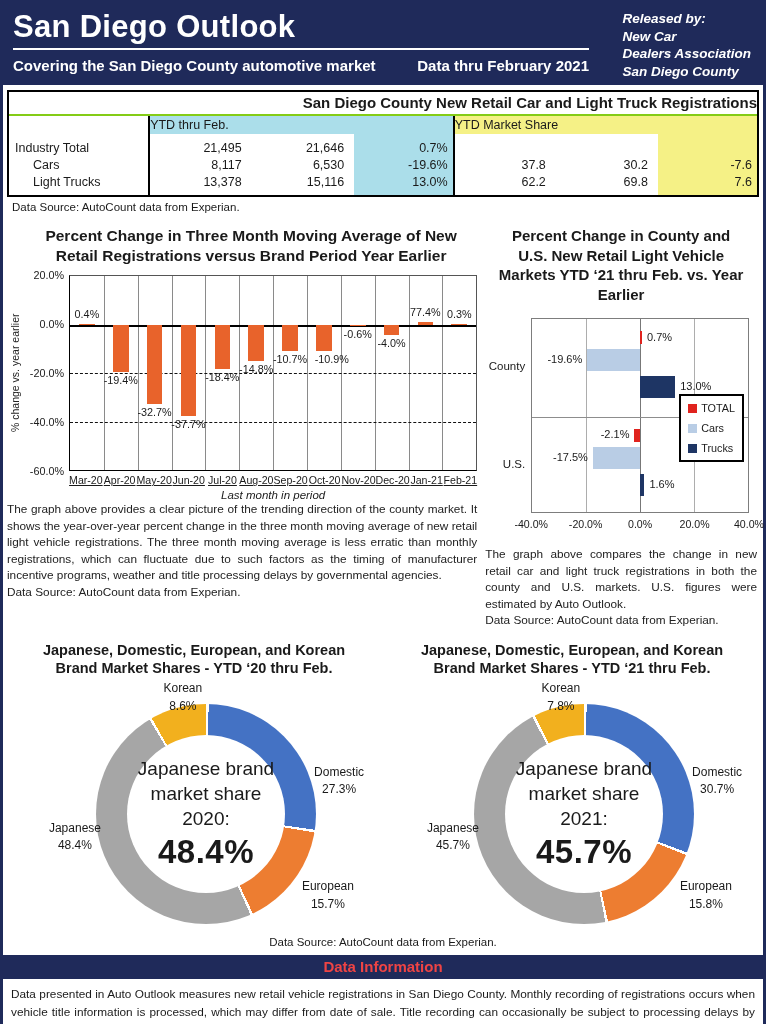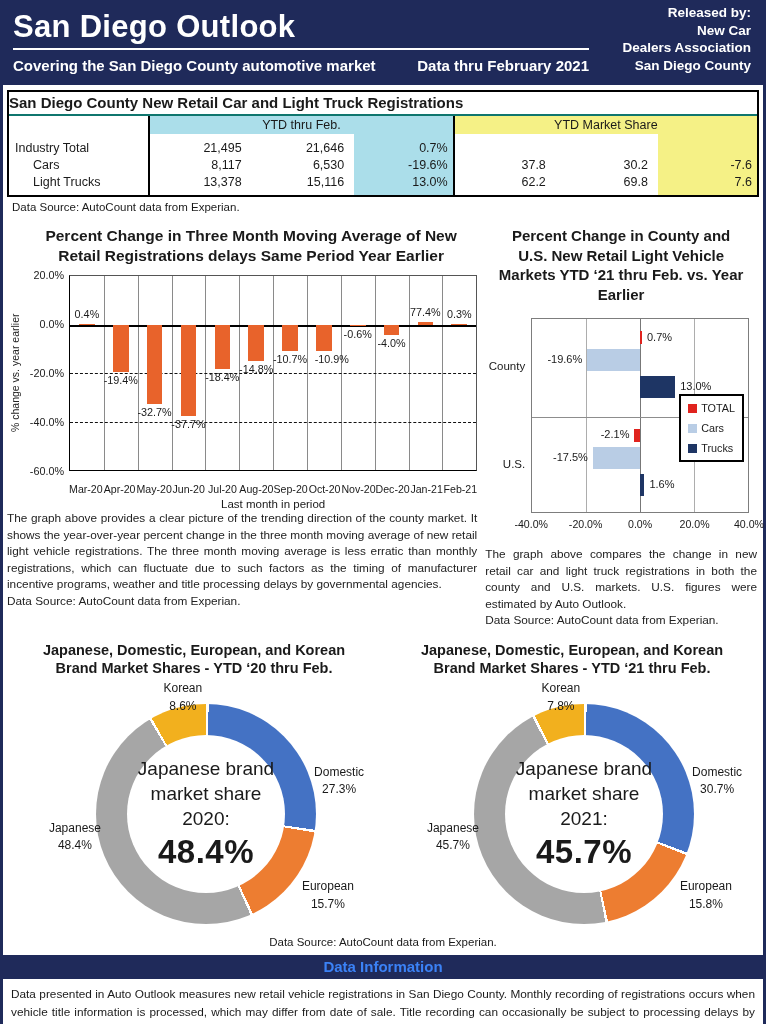--- a/index.html
+++ b/index.html
@@ -6,32 +6,32 @@
   html,body { background:#e8e8e8; }
   body { font-family: "Liberation Sans", sans-serif; color:#1a1a1a; }
   .page { width:766px; min-height:1024px; margin:0 auto; background:#fff;
           border:3px solid #1f2a5a; position:relative; }
 
   
   .masthead { background:#1f2a5a; color:#fff; height:82px; position:relative; padding:6px 12px 6px 10px; }
   .masthead h1 { font-size:31px; font-weight:bold; letter-spacing:.3px; }
   .mast-rule { height:2px; background:#fff; width:576px; margin:3px 0 7px; }
   .mast-row { width:576px; display:flex; justify-content:space-between; font-weight:bold; font-size:15px; }
-  .released { position:absolute; top:1px; right:12px; text-align:right; 
+  .released { position:absolute; top:7px; right:12px; text-align:left; font-style:italic;
               font-weight:bold; font-size:13.5px; line-height:1.3; }
 
   
   .table-box { margin:5px 4px 0; border:2px solid #000; }
-  .table-title { text-align:left; font-weight:bold; font-size:15px; padding:2px 0 3px; border-bottom:2px solid #0f766e; }
+  .table-title { text-align:right; font-weight:bold; font-size:15px; padding:2px 0 3px; border-bottom:2px solid #84cc16; }
   table { width:100%; border-collapse:collapse; font-size:12.5px; }
   col.c-label{width:142px;} col.c-n{width:104px;} col.c-pc{width:101px;}
   th { font-weight:normal; }
   .bg-cyan { background:#abdeea; }
   .bg-yellow { background:#f5f186; }
-  .grp { text-align:center; padding:2px 0; }
+  .grp { text-align:left; padding:2px 0; }
   .sub th { padding:2px 6px 3px; }
   .sub .num { text-align:right; padding-right:10px; }
   .sub .chg { text-align:right; padding-right:5px; }
   .b-left { border-left:2px solid #000; }
   .hline { border-bottom:2px solid #000; }
   tbody td { text-align:right; padding:1.5px 10px 1.5px 0; }
   tbody td.chg { padding-right:5px; }
   tbody td.rowlab { text-align:left; padding-left:6px; }
   tbody td.rowlab.ind { padding-left:24px; }
   tr.spacer td { padding:0; height:5px; }
@@ -50,23 +50,23 @@
   .c1-yaxis { width:46px; position:relative; height:196px; }
   .c1-ytick { position:absolute; right:5px; transform:translateY(-50%); font-size:10.8px; white-space:nowrap; }
   .c1-main { flex:1; }
   .c1-plot { position:relative; height:196px; border-left:1.5px solid #000; border-right:1px solid #555;
              border-top:1px solid #555; border-bottom:1.5px solid #000; }
   .c1-sep { position:absolute; top:0; bottom:0; width:1px; background:#8a8a8a; }
   .c1-dash { position:absolute; left:0; right:0; border-top:1.5px dashed #111; }
   .c1-zero { position:absolute; left:0; right:0; border-top:2px solid #000; }
   .c1-bar { position:absolute; }
   .c1-val { position:absolute; transform:translateX(-50%); font-size:10.8px; white-space:nowrap; }
-  .c1-xticks { display:flex; margin-top:12px; }
+  .c1-xticks { display:flex; margin-top:3px;text-decoration:underline; }
   .c1-xtick { flex:1; text-align:center; font-size:10.6px; white-space:nowrap; }
-  .c1-xtitle { text-align:center; font-size:11.5px; margin-top:3px; }
+  .c1-xtitle { text-align:center; font-size:11.5px; margin-top:3px;font-style:italic; }
   .note { font-size:11.8px; line-height:1.4; text-align:justify; color:#222; }
   .note-src { font-size:11.8px; line-height:1.4; color:#222; }
 
   .chart2 { position:relative; height:226px; margin:2px 0 4px; }
   .c2-plot { position:absolute; left:46px; top:2px; right:8px; height:195px; border:1px solid #7d7d7d; }
   .c2-grid { position:absolute; top:0; bottom:0; width:1px; background:#adadad; }
   .c2-rowdiv { position:absolute; left:0; right:0; height:1px; background:#8d8d8d; }
   .c2-bar { position:absolute; }
   .c2-val { position:absolute; font-size:11px; white-space:nowrap; }
   .c2-cat { position:absolute; left:0; width:40px; text-align:right; font-size:11.5px; }
@@ -84,21 +84,21 @@
   .donut-wrap { position:relative; height:254px; width:372px; margin:0 auto; }
   .donut { position:absolute; left:88px; top:24px; width:220px; height:220px; border-radius:50%; }
   .hole { position:absolute; inset:31px; background:#fff; border-radius:50%;
           display:flex; flex-direction:column; align-items:center; justify-content:center; text-align:center; }
   .center-label { font-size:19px; line-height:1.3; width:152px; }
   .center-value { font-size:33px; font-weight:bold; letter-spacing:.5px; margin-top:2px; }
   .slice-label { position:absolute; transform:translateX(-50%); text-align:center; font-size:12px; line-height:1.45; white-space:nowrap; }
   .donut-source { text-align:center; font-size:11.5px; margin:2px 0 7px; }
 
   
-  .info-bar { background:#1f2a5a; color:#3b82f6; text-align:center; font-weight:bold; font-size:15px; padding:3px 0 4px; }
+  .info-bar { background:#1f2a5a; color:#ef4444; text-align:center; font-weight:bold; font-size:15px; padding:3px 0 4px; }
   .footer-note { font-size:11.8px; line-height:1.5; text-align:justify; padding:7px 8px 10px; }
 </style>
 </head>
 <body>
 
 <div class="page">
 
   <header class="masthead">
     <h1>San Diego Outlook</h1>
     <div class="mast-rule"></div>
@@ -179,21 +179,21 @@
             <td></td>
             <td class="bg-yellow"></td>
         </tr>
       </tbody>
     </table>
   </section>
   <div class="table-source">Data Source: AutoCount data from Experian.</div>
 
   <section class="charts-row">
     <div class="col-left">
-      <h2 class="c1-title">Percent Change in Three Month Moving Average of New Retail Registrations delays Same Period Year Earlier</h2>
+      <h2 class="c1-title">Percent Change in Three Month Moving Average of New Retail Registrations versus Brand Period Year Earlier</h2>
       <div class="chart1">
         <div class="c1-ytitle">% change vs. year earlier</div>
         <div class="c1-yaxis" id="c1-yaxis">
             <div class="c1-ytick" style="top: 0%;">20.0%</div>
             <div class="c1-ytick" style="top: 25%;">0.0%</div>
             <div class="c1-ytick" style="top: 50%;">-20.0%</div>
             <div class="c1-ytick" style="top: 75%;">-40.0%</div>
             <div class="c1-ytick" style="top: 100%;">-60.0%</div>
           </div>
         <div class="c1-main">

